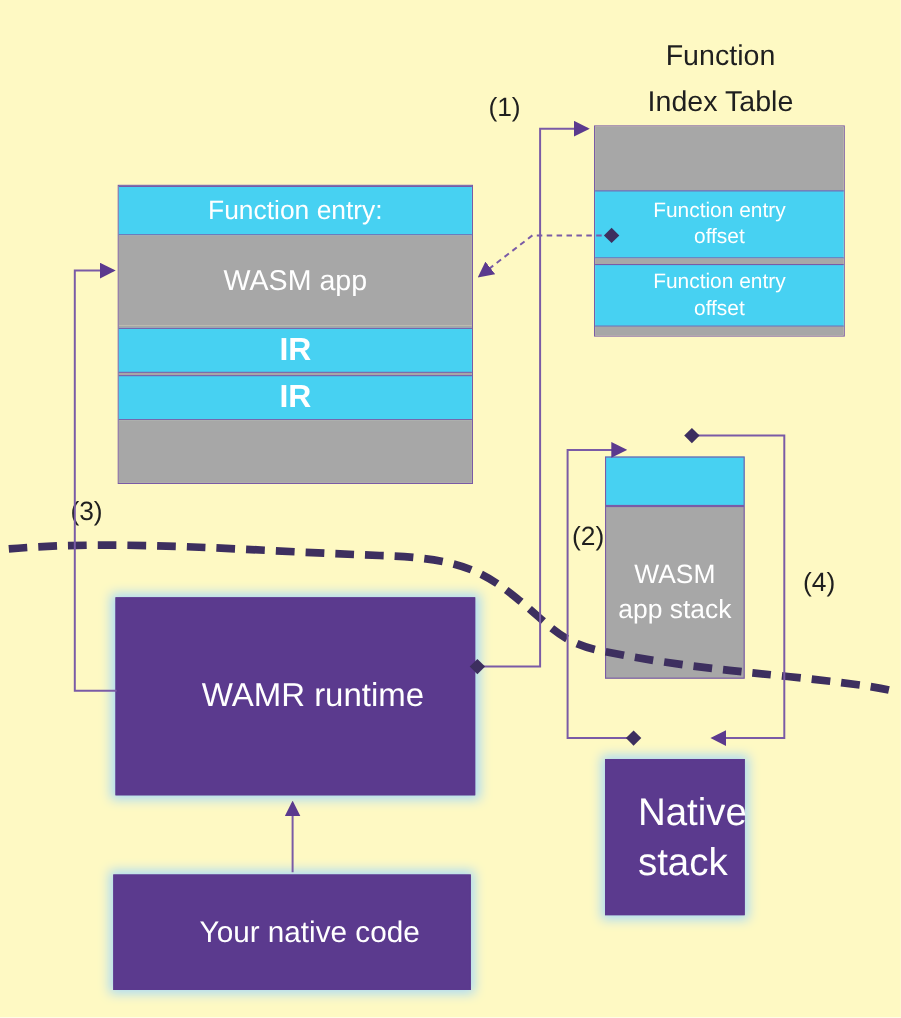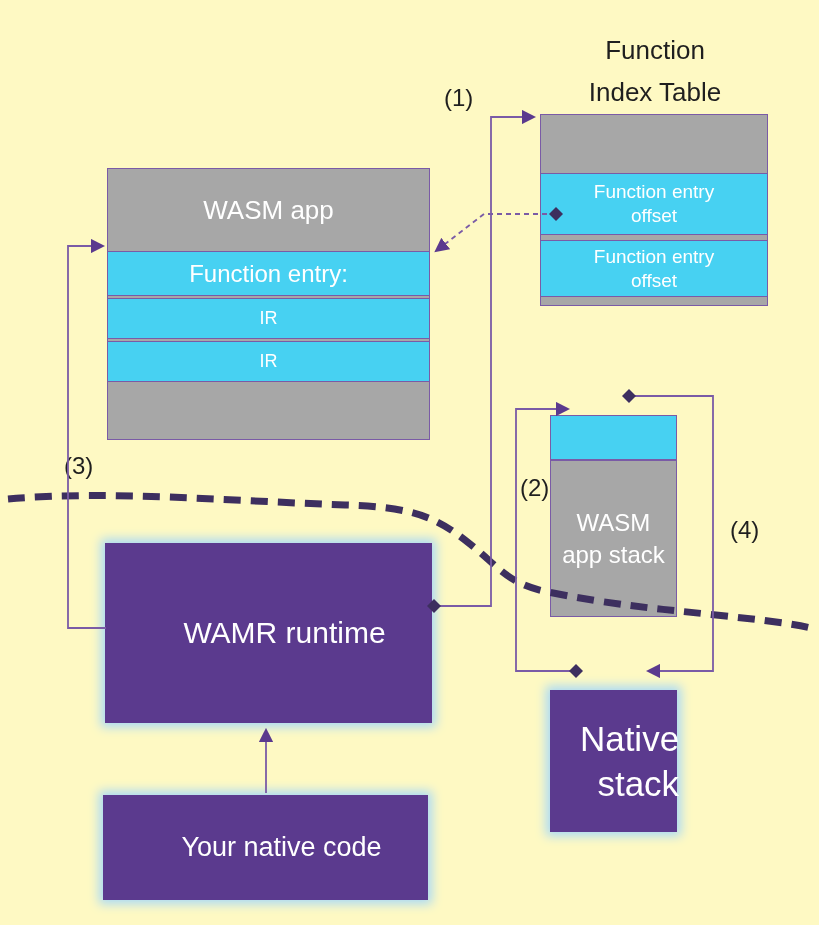--- a/index.html
+++ b/index.html
@@ -13,21 +13,21 @@
 
   .box { position:absolute; border:1px solid var(--line,#7a5ba6); display:flex; flex-direction:column; z-index:2; }
   .seg { width:100%; }
   .gray { background:var(--gray,#a7a7a7); }
   .cyan { background:var(--cyan,#47d1f2); }
   .rowtext { display:flex; align-items:center; justify-content:center;
              color:var(--textlight,#ffffff); text-align:center; white-space:pre-line; }
   .cyan.rowtext { border-top:1px solid var(--line,#7a5ba6); border-bottom:1px solid var(--line,#7a5ba6); }
 
   .purplebox { position:absolute; background:var(--purple,#5b3a8e); color:var(--textlight,#ffffff);
-               display:flex; align-items:center; justify-content:center; text-align:right;
+               display:flex; align-items:center; justify-content:center; text-align:left;
                white-space:pre-line; z-index:2;
                border:1px solid var(--purple,#5b3a8e);
                box-shadow:0 0 10px 4px var(--glow,#a8d9f7);padding-left:32px; }
 
   .steplabel { position:absolute; font-size:24px; color:var(--ink,#1f1f1f); z-index:4; }
 
   
   .fit-title { position:absolute; left:542px; top:30px; width:226px; text-align:center;
                font-size:26px; line-height:1.6; color:var(--ink,#1f1f1f); white-space:pre-line; }
   .fit-box   { left:540px; top:114px; width:228px; height:192px;justify-content:flex-end; }
@@ -35,21 +35,21 @@
   .fit-row   { height:62px; font-size:19px; line-height:1.25; }
   .fit-row2  { height:57px; }
   .fit-sep   { height:5px; }
   .fit-bottom{ flex:1; }
 
   
   .wasm-box  { left:107px; top:168px; width:323px; height:272px; }
   .wa-header { height:82px; font-size:26px; }
   .wa-fe     { height:45px; font-size:24px; }
   .wa-sep    { height:2px; }
-  .wa-ir     { height:41px; font-size:18px; }
+  .wa-ir     { height:41px; font-size:29px;font-weight:bold; }
   .wa-footer { flex:1; }
 
   
   .stack-bar  { left:550px; top:375px; width:127px; height:45px; border:1px solid var(--line,#7a5ba6); z-index:2; }
   .stack-body { left:550px; top:420px; width:127px; height:157px; border:1px solid var(--line,#7a5ba6);
                 font-size:24px; line-height:1.3; z-index:2; }
 
   
   .native-bar  { left:550px; top:650px; width:127px; height:40px; border:1px solid var(--line,#7a5ba6); z-index:2; }
   .native-body { left:550px; top:690px; width:127px; height:142px; font-size:35px; line-height:1.3; }
@@ -81,22 +81,22 @@
     <div class="seg gray fit-top"></div>
     <div class="seg cyan rowtext fit-row">Function entry
 offset</div>
     <div class="seg gray fit-sep"></div>
     <div class="seg cyan rowtext fit-row fit-row2">Function entry
 offset</div>
     <div class="seg gray fit-bottom"></div>
   </div>
 
   <div class="box wasm-box">
+    <div class="seg cyan rowtext wa-fe">Function entry:</div>
     <div class="seg gray rowtext wa-header">WASM app</div>
-    <div class="seg cyan rowtext wa-fe">Function entry:</div>
     <div class="seg gray wa-sep"></div>
     <div class="seg cyan rowtext wa-ir">IR</div>
     <div class="seg gray wa-sep"></div>
     <div class="seg cyan rowtext wa-ir">IR</div>
     <div class="seg gray wa-footer"></div>
   </div>
 
   <div class="abs cyan stack-bar"></div>
   <div class="abs gray rowtext stack-body">WASM
 app stack</div>

